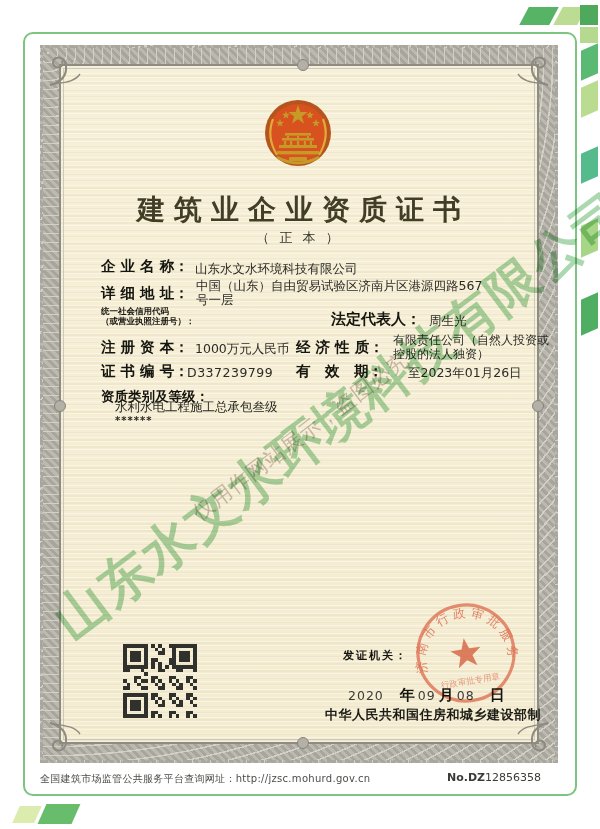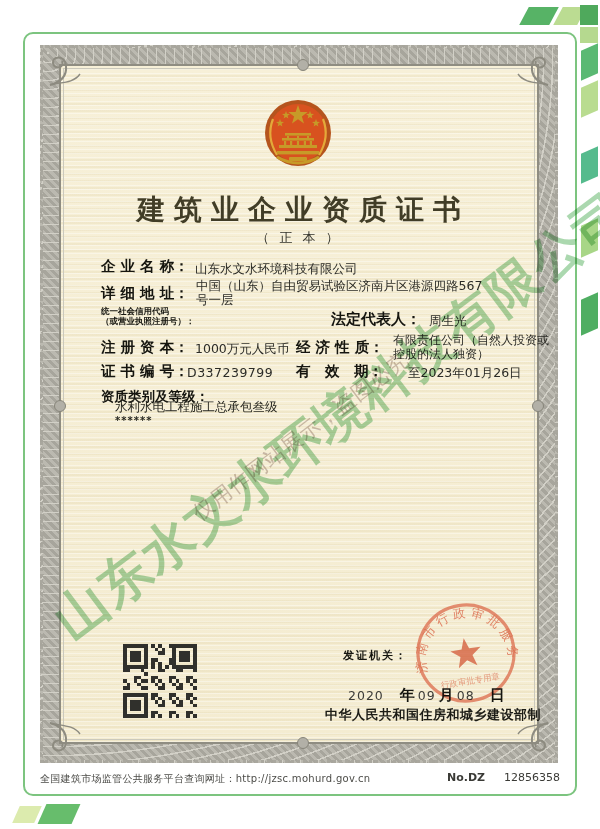--- a/index.html
+++ b/index.html
@@ -80,21 +80,21 @@
   .date-row .num{font-size:12.5px;letter-spacing:1px;}
   .date-row .unit{font-size:15px;font-weight:bold;color:#15150f;}
   .date-row .y{margin-right:16px;}
   .date-row .sp{margin:0 3px;}
   .date-row .sp2{margin-left:12px;}
   .maker{position:absolute;left:282px;top:658px;font-size:13px;font-weight:bold;
     font-family:"DejaVu Serif","Liberation Serif",serif;color:#1c1c16;letter-spacing:.5px;}
   
   .footer-left{position:absolute;left:40px;top:772px;font-size:10px;color:#4c4c48;letter-spacing:.3px;}
   .footer-right{position:absolute;left:447px;top:771px;font-size:11px;color:#3a3a36;}
-  .footer-right .no-label{font-weight:bold;margin-right:19px;}
+  .footer-right .no-label{font-weight:bold;margin-right:0;}
 </style>
 </head>
 <body>
 
 <div class="deco" style="left:524px;top:7px;width:30px;height:18px;background:#57b366;transform:skewX(-28deg);"></div>
 <div class="deco" style="left:558px;top:7px;width:24px;height:18px;background:#bbdc92;transform:skewX(-28deg);"></div>
 <div class="deco" style="left:580px;top:5px;width:18px;height:20px;background:#4fa95c;"></div>
 <div class="deco" style="left:580px;top:27px;width:18px;height:16px;background:#b5d98f;"></div>
 <div class="deco" style="left:581px;top:47px;width:17px;height:30px;background:#5ab973;transform:skewY(-24deg);"></div>
 <div class="deco" style="left:581px;top:84px;width:17px;height:30px;background:#b9dc90;transform:skewY(-24deg);"></div>

